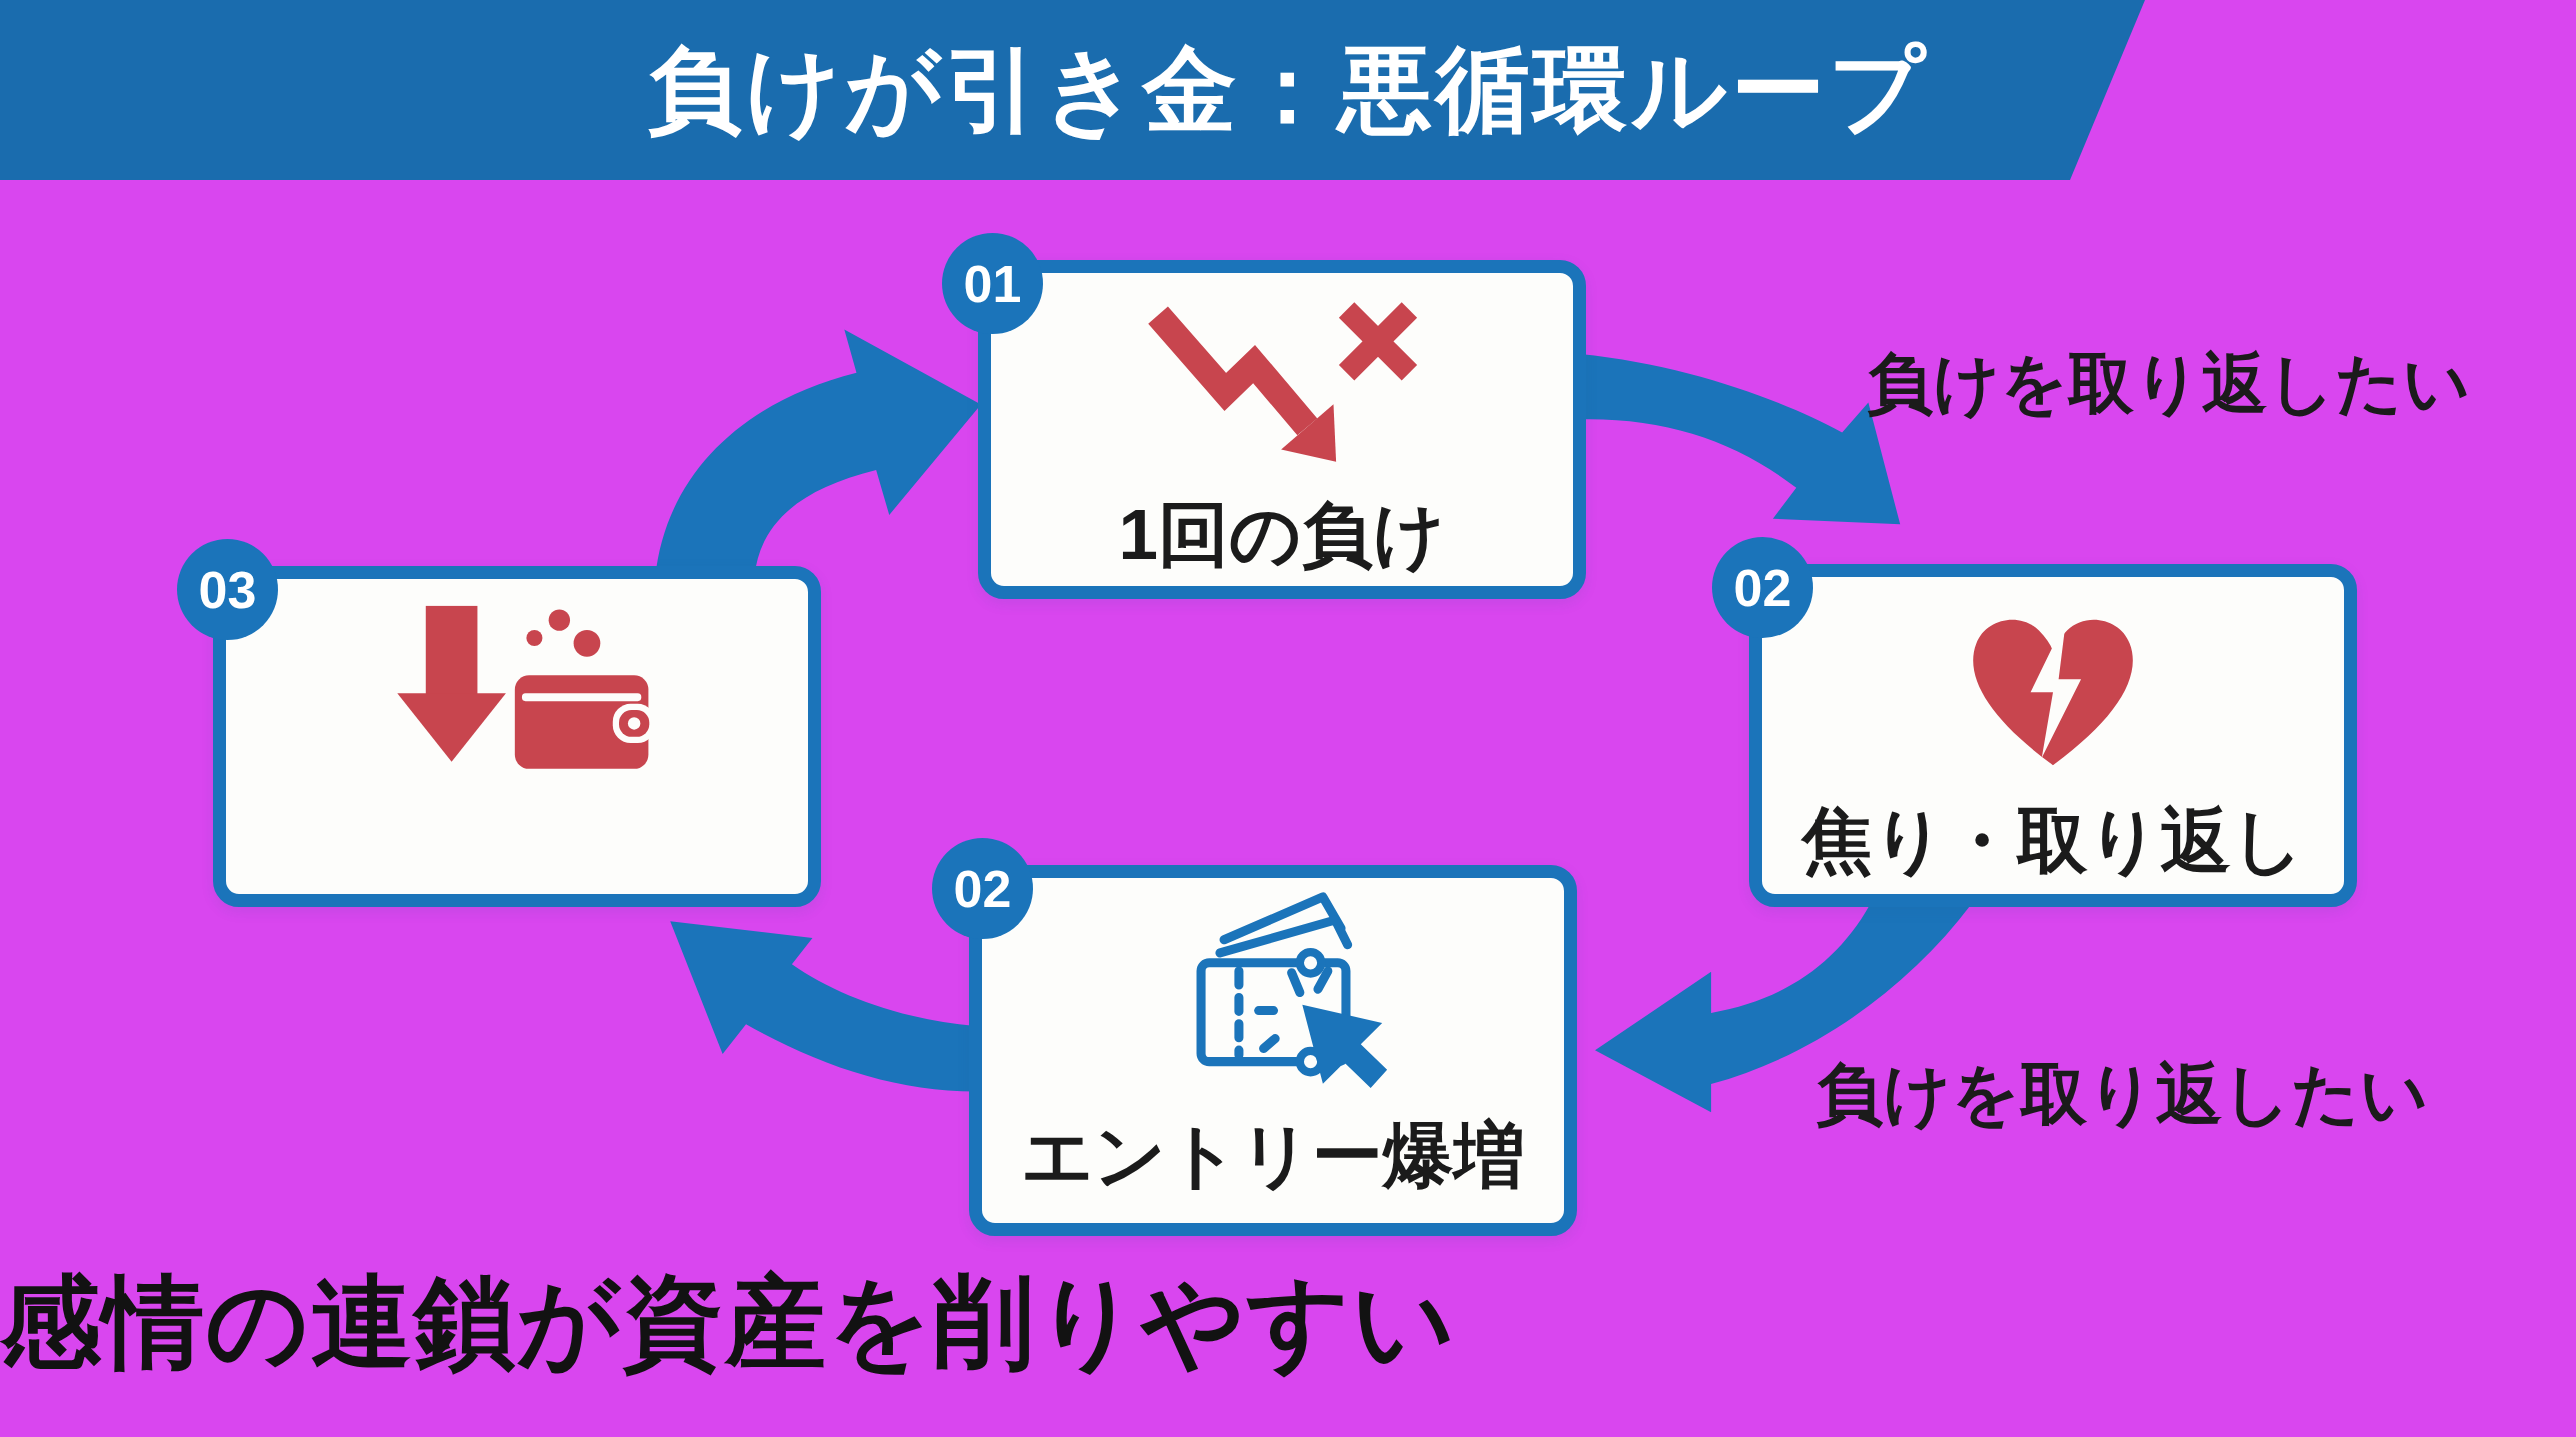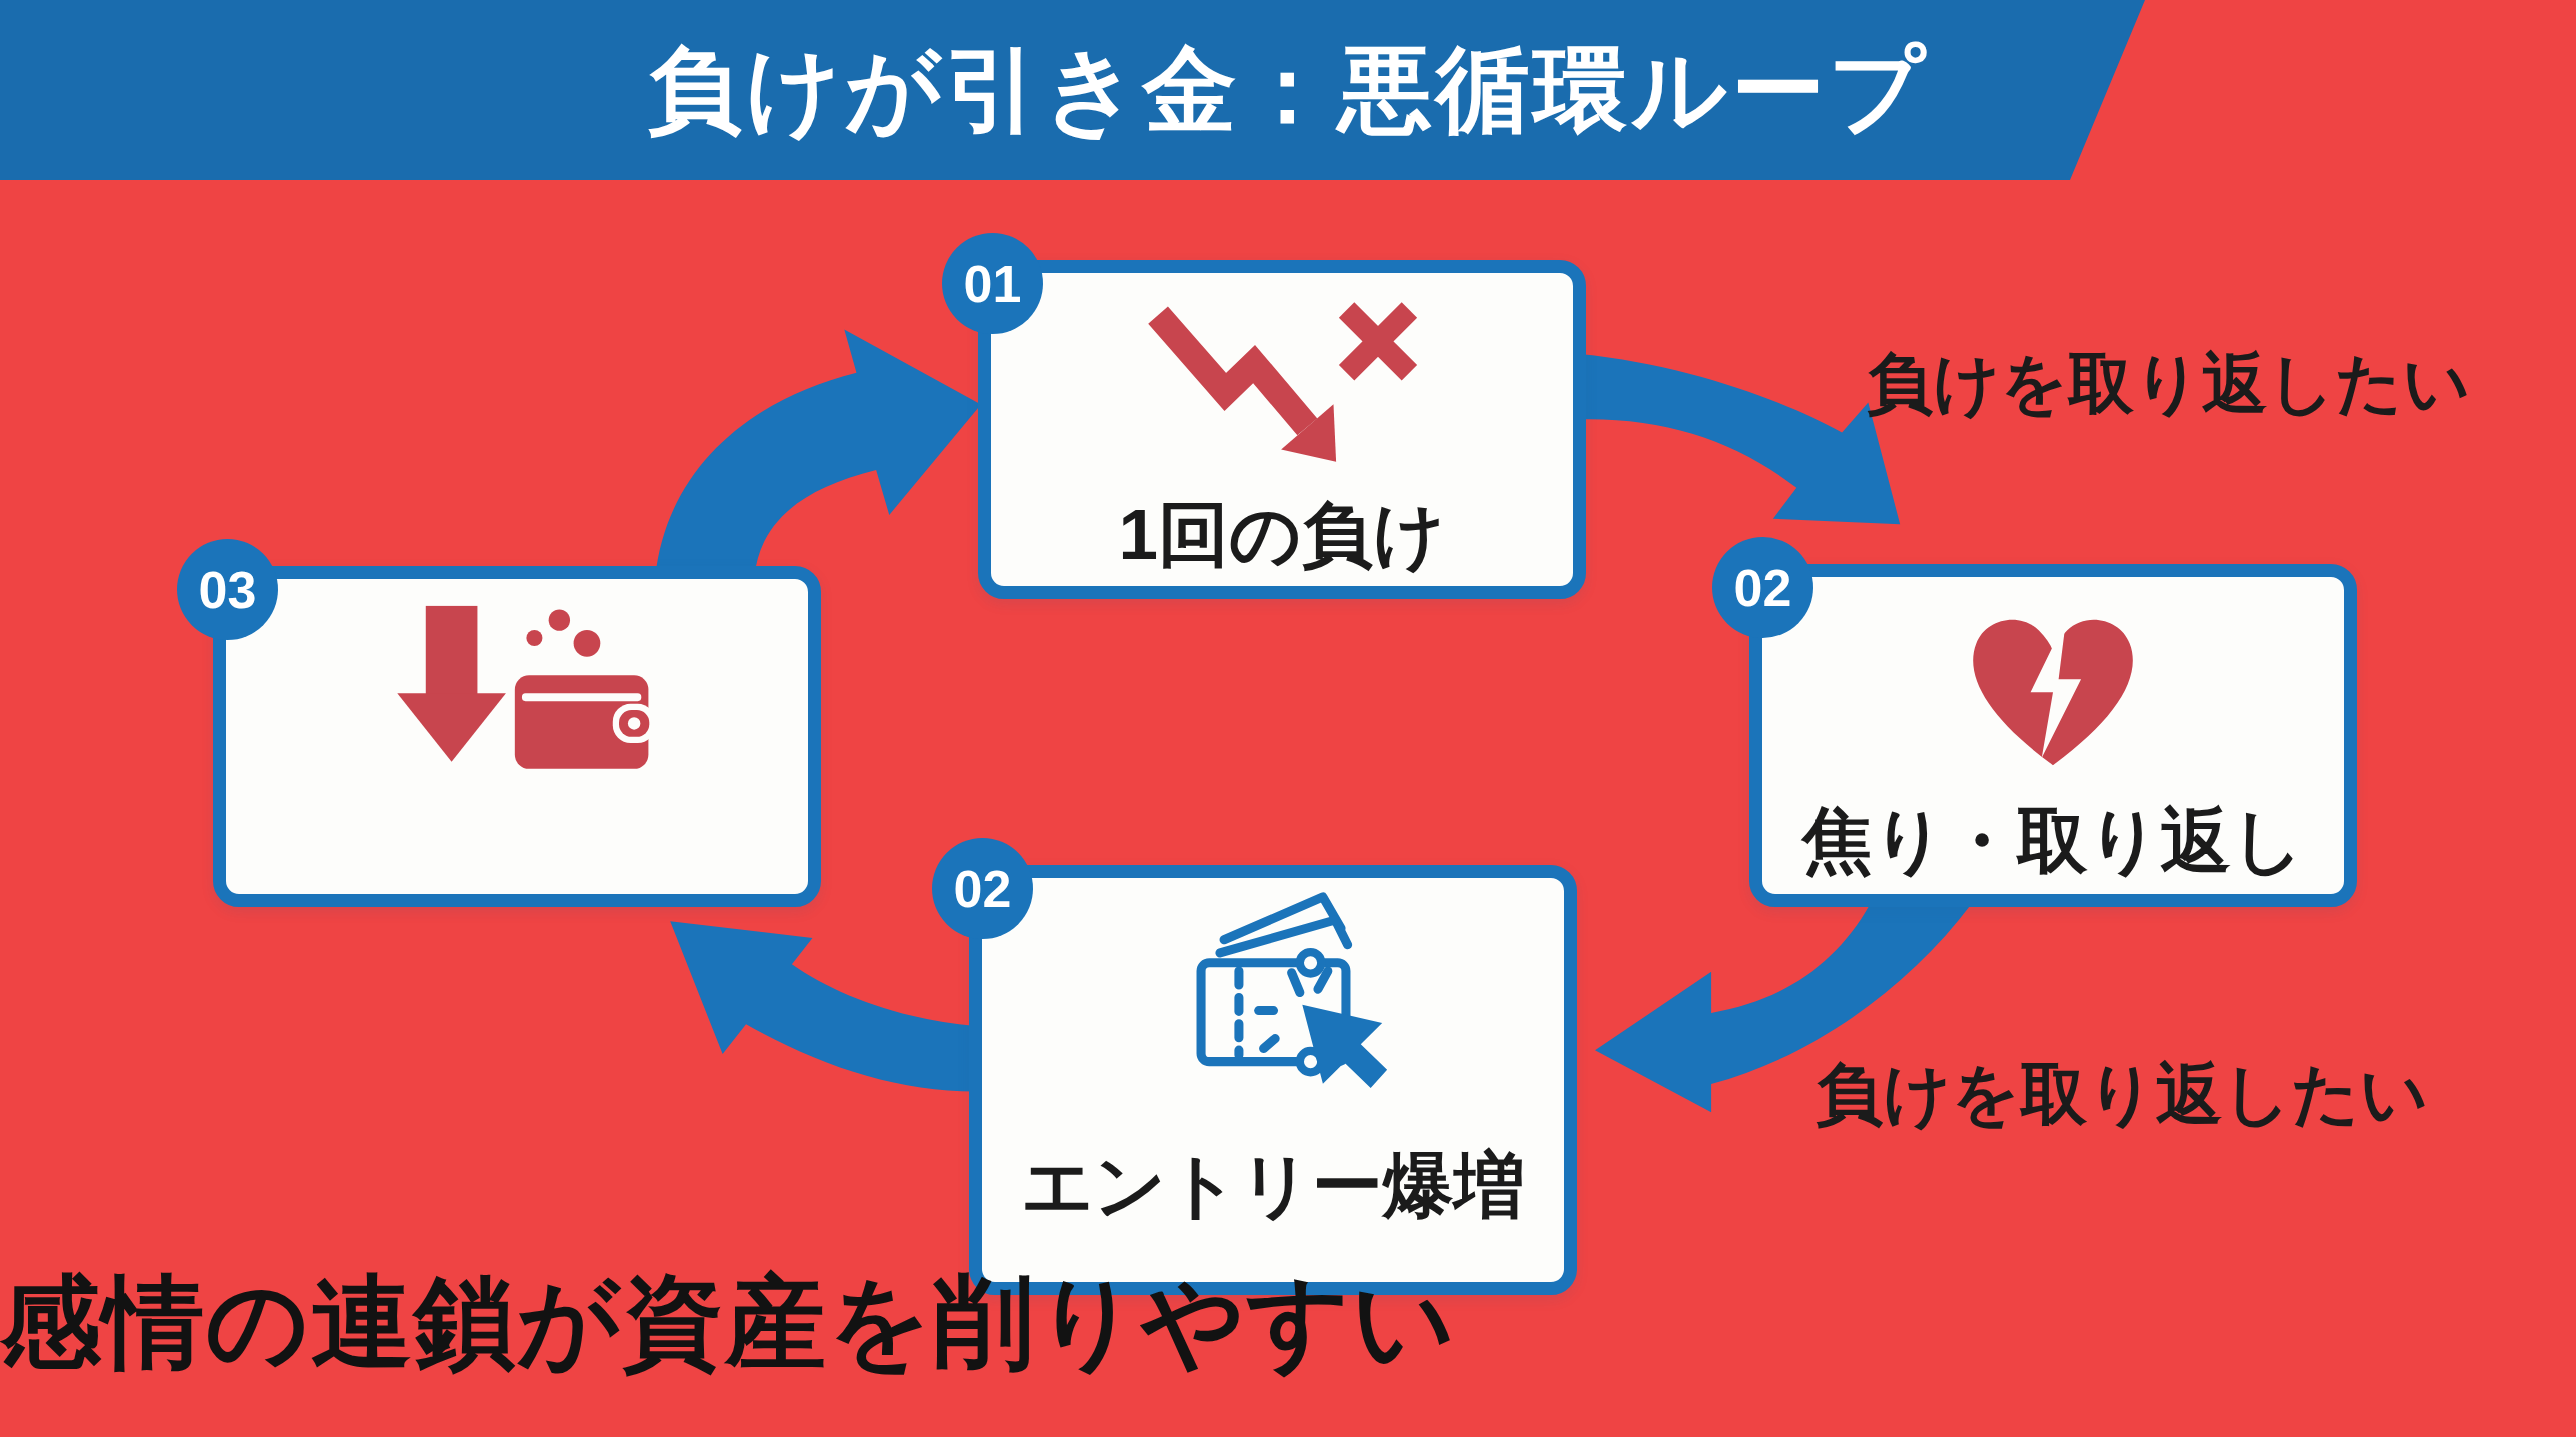--- a/index.html
+++ b/index.html
@@ -4,21 +4,21 @@
 <title>負けが引き金：悪循環ループ</title>
 <style>
   * { margin: 0; padding: 0; box-sizing: border-box; }
   html, body { background: #ffffff; }
   body { font-family: "Liberation Sans", sans-serif; }
 
   #canvas {
     position: relative;
     width: 2576px;
     height: 1438px;
-    background: #ef4444;
+    background: #d946ef;
     overflow: hidden;
   }
 
   
   .banner {
     position: absolute;
     left: 0; top: 0;
     width: 2145px; height: 180px;
     background: #1a6cae;
     clip-path: polygon(0 0, 100% 0, calc(100% - 75px) 100%, 0 100%);
@@ -63,21 +63,21 @@
     justify-content: center;
     font-size: 71px;
     font-weight: 900;
     color: #1b1b1b;
     line-height: 1;
     white-space: nowrap;
   }
 
   #box-1 { left: 978px; top: 260px;  width: 608px; height: 339px; }
   #box-2 { left: 1749px; top: 564px;  width: 608px; height: 343px; }
-  #box-3 { left: 969px; top: 865px;  width: 608px; height: 430px; }
+  #box-3 { left: 969px; top: 865px;  width: 608px; height: 371px; }
   #box-4 { left: 213px;  top: 566px;  width: 608px; height: 341px; }
 
   
   .badge {
     position: absolute;
     width: 101px; height: 101px;
     border-radius: 50%;
     background: #1b74ba;
     color: #ffffff;
     display: flex;

